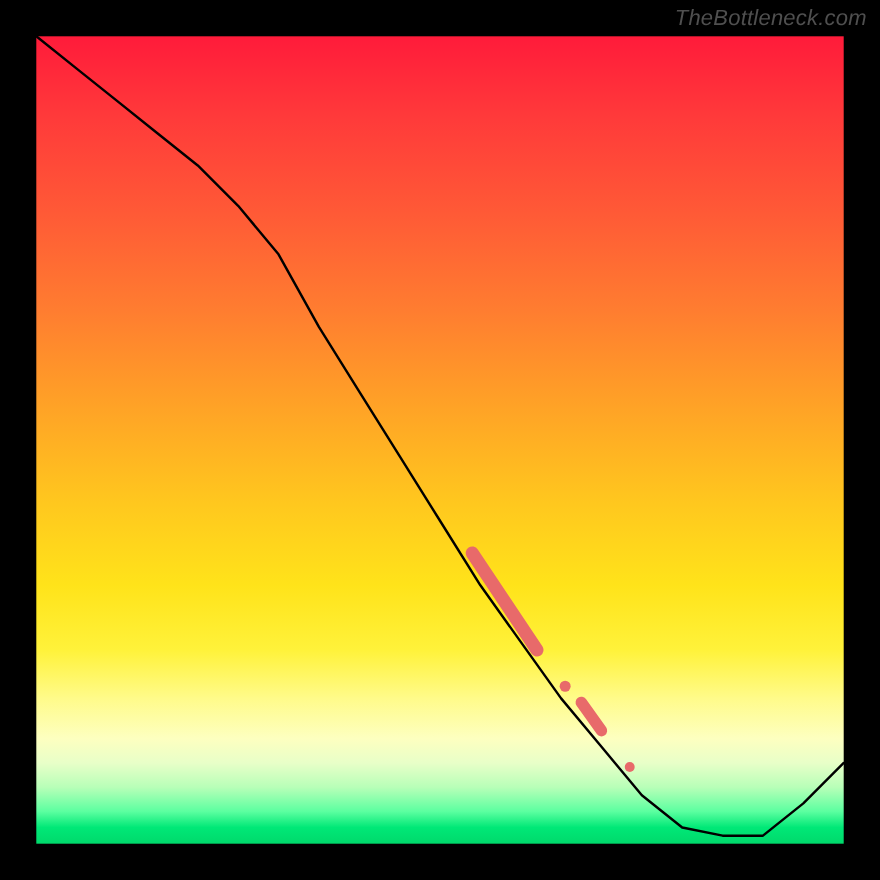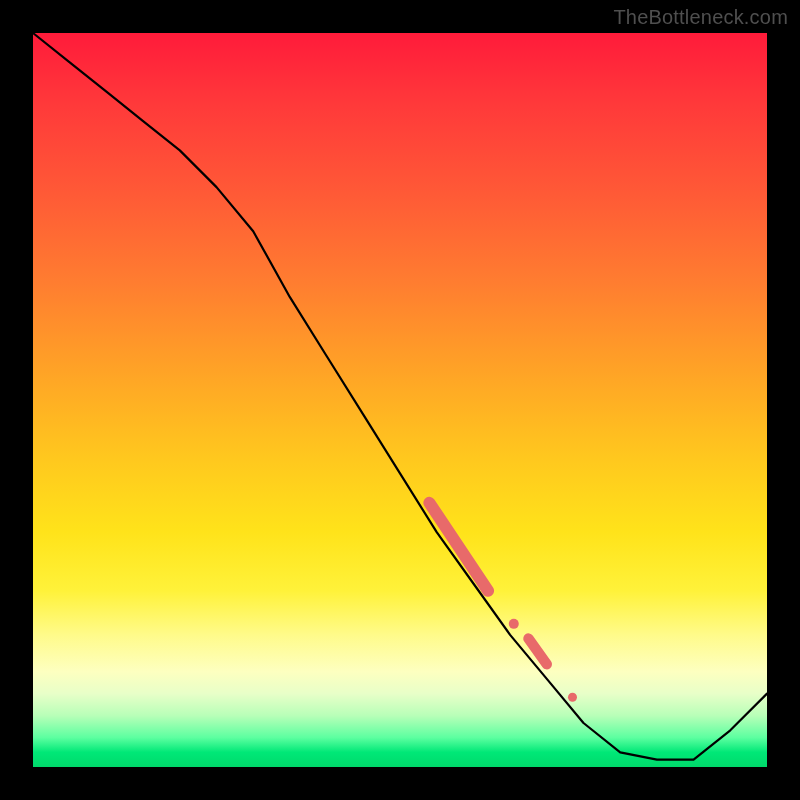--- a/index.html
+++ b/index.html
@@ -9,20 +9,21 @@
     height: 800px;
     background: #000;
     overflow: hidden;
     font-family: Arial, Helvetica, sans-serif;
   }
   .stage {
     position: relative;
     width: 800px;
     height: 800px;
     background: #000;
+    font-style: italic;
   }
   .plot {
     position: absolute;
     left: 33px;
     top: 33px;
     width: 734px;
     height: 734px;
     
     background: linear-gradient(
       to bottom,

